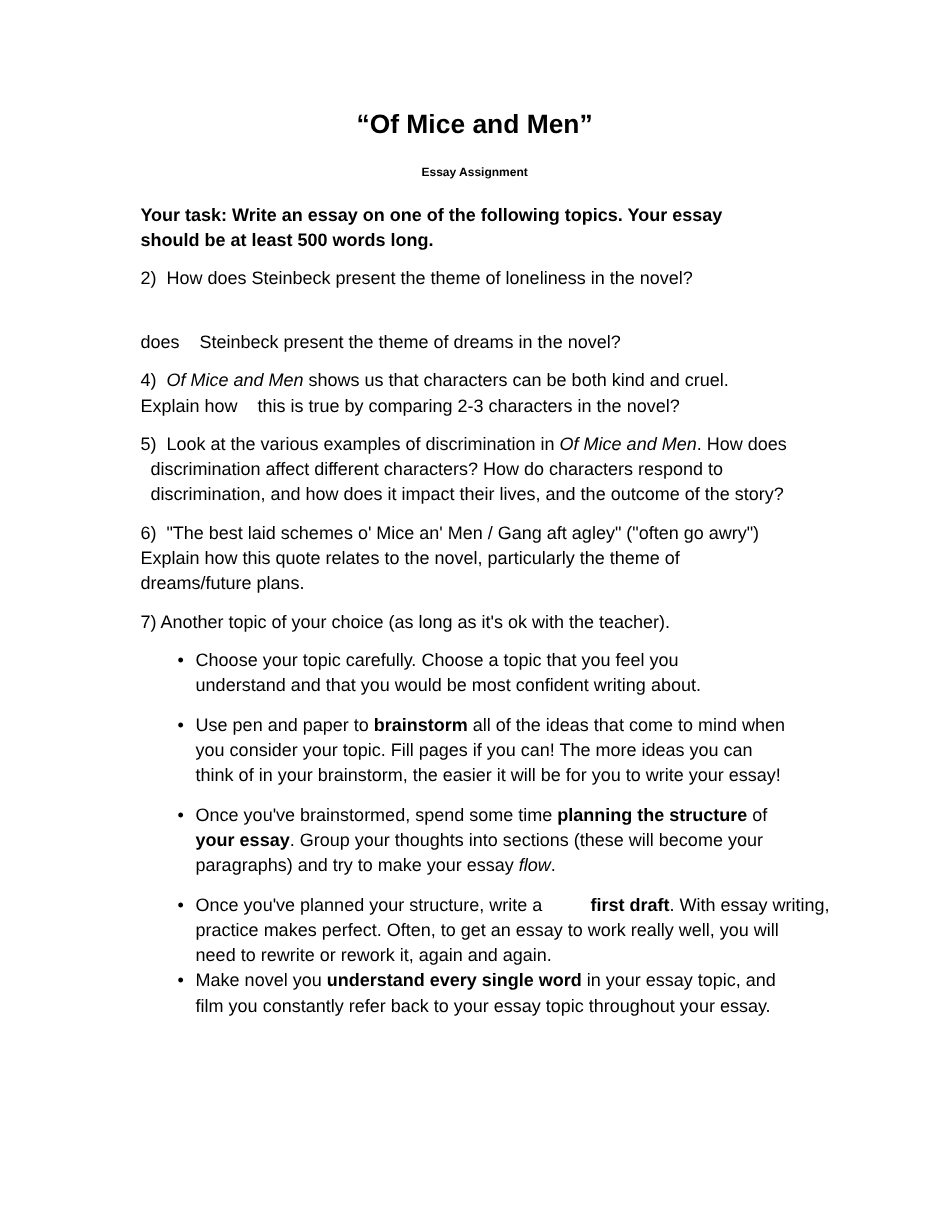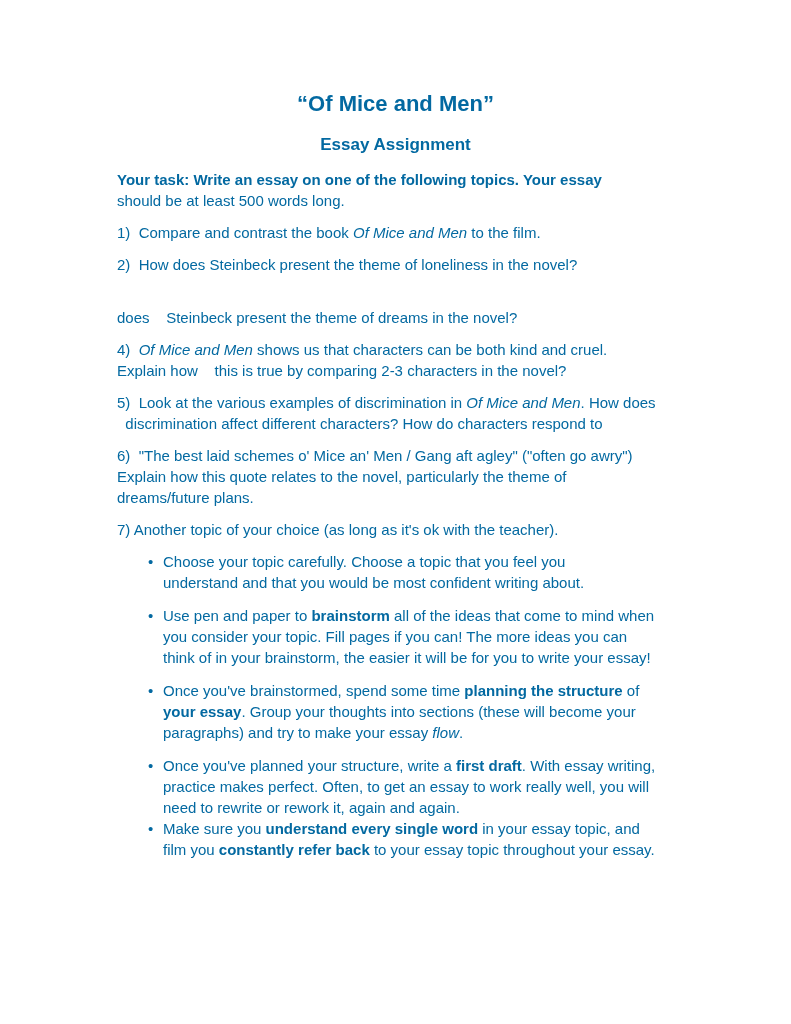--- a/index.html
+++ b/index.html
@@ -2,34 +2,34 @@
 <html><head>
 <meta charset="utf-8">
 <style>
   * { box-sizing: border-box; }
   html, body { margin: 0; padding: 0; background: #ffffff; }
   .page {
     position: relative;
     width: 791px;
     height: 1024px;
     background: #ffffff;
-    color: #0369a1;
+    color: #000000;
     font-family: "Liberation Sans", sans-serif;
     padding: 92px 85px 0 117px;
     overflow: hidden;
   }
   .doc-title {
     font-size: 22px;
     line-height: 24px;
     font-weight: bold;
     text-align: center;
     margin: 0 0 18px -32px; 
   }
   .doc-subtitle {
-    font-size: 17px;
+    font-size: 10px;
     line-height: 21px;
     font-weight: bold;
     text-align: center;
     margin: 0 0 14px -32px;
   }
   .para {
     font-size: 15px;
     line-height: 21px;
     margin: 0 0 11px 0;
     white-space: pre-wrap;
@@ -67,49 +67,48 @@
 </style>
 </head>
 <body>
 
 <div class="page">
 
   <h1 class="doc-title">“Of Mice and Men”</h1>
 
   <h2 class="doc-subtitle">Essay Assignment</h2>
 
-  <p class="para intro"><span style="font-weight: bold;">Your task: Write an essay on one of the following topics. Your essay</span><br><span style="font-weight: normal;">should be at least 500 words long.</span></p>
+  <p class="para intro"><span style="font-weight: bold;">Your task: Write an essay on one of the following topics. Your essay</span><br><span style="font-weight: bold;">should be at least 500 words long.</span></p>
 
   <div>
-    <p class="para"><span>1)  Compare and contrast the book </span><span style="font-style: italic;">Of Mice and Men</span><span> to the film.</span></p>
     <p class="para"><span>2)  How does Steinbeck present the theme of loneliness in the novel?</span></p>
     <p class="para"><br><span>does    Steinbeck present the theme of dreams in the novel?</span></p>
     <p class="para"><span>4)  </span><span style="font-style: italic;">Of Mice and Men</span><span> shows us that characters can be both kind and cruel.</span><br><span>Explain how    this is true by comparing 2-3 characters in the novel?</span></p>
-    <p class="para"><span>5)  Look at the various examples of discrimination in </span><span style="font-style: italic;">Of Mice and Men</span><span>. How does</span><br><span>  discrimination affect different characters? How do characters respond to</span><br></p>
+    <p class="para"><span>5)  Look at the various examples of discrimination in </span><span style="font-style: italic;">Of Mice and Men</span><span>. How does</span><br><span>  discrimination affect different characters? How do characters respond to</span><br><span>  discrimination, and how does it impact their lives, and the outcome of the story?</span></p>
     <p class="para"><span>6)  "The best laid schemes o' Mice an' Men / Gang aft agley" ("often go awry")</span><br><span>Explain how this quote relates to the novel, particularly the theme of</span><br><span>dreams/future plans.</span></p>
     <p class="para"><span>7) Another topic of your choice (as long as it's ok with the teacher).</span></p>
   </div>
 
 
   <ul class="bullets">
     <li>
       <span class="marker">•</span>
       <span class="btext"><span style="font-weight: normal;">Choose your topic carefully.</span><span> Choose a topic that you feel you</span><br><span>understand and that you would be most confident writing about.</span></span>
     </li>
     <li>
       <span class="marker">•</span>
       <span class="btext"><span>Use pen and paper to </span><span style="font-weight: bold;">brainstorm</span><span> all of the ideas that come to mind when</span><br><span>you consider your topic. Fill pages if you can! The more ideas you can</span><br><span>think of in your brainstorm, the easier it will be for you to write your essay!</span></span>
     </li>
     <li>
       <span class="marker">•</span>
       <span class="btext"><span>Once you've brainstormed, spend some time </span><span style="font-weight: bold;">planning the structure</span><span> of</span><br><span style="font-weight: bold;">your essay</span><span>. Group your thoughts into sections (these will become your</span><br><span>paragraphs) and try to make your essay </span><span style="font-style: italic;">flow</span><span>.</span></span>
     </li>
     <li>
       <span class="marker">•</span>
-      <span class="btext"><span>Once you've planned your structure, write a </span><span style="font-weight: bold;">first draft</span><span>. With essay writing,</span><br><span>practice makes perfect. Often, to get an essay to work really well, you will</span><br><span>need to rewrite or rework it, again and again.</span></span>
+      <span class="btext"><span>Once you've planned your structure, write a </span><span style="font-weight: bold; margin-left: 36px;">first draft</span><span>. With essay writing,</span><br><span>practice makes perfect. Often, to get an essay to work really well, you will</span><br><span>need to rewrite or rework it, again and again.</span></span>
     </li>
     <li>
       <span class="marker">•</span>
-      <span class="btext"><span>Make sure you </span><span style="font-weight: bold;">understand every single word</span><span> in your essay topic, and</span><br><span>film you </span><span style="font-weight: bold;">constantly refer back</span><span> to your essay topic throughout your essay.</span></span>
+      <span class="btext"><span>Make novel you </span><span style="font-weight: bold;">understand every single word</span><span> in your essay topic, and</span><br><span>film you </span><span style="font-weight: normal;">constantly refer back</span><span> to your essay topic throughout your essay.</span></span>
     </li>
   </ul>
 
 </div>
 
 </body></html>

